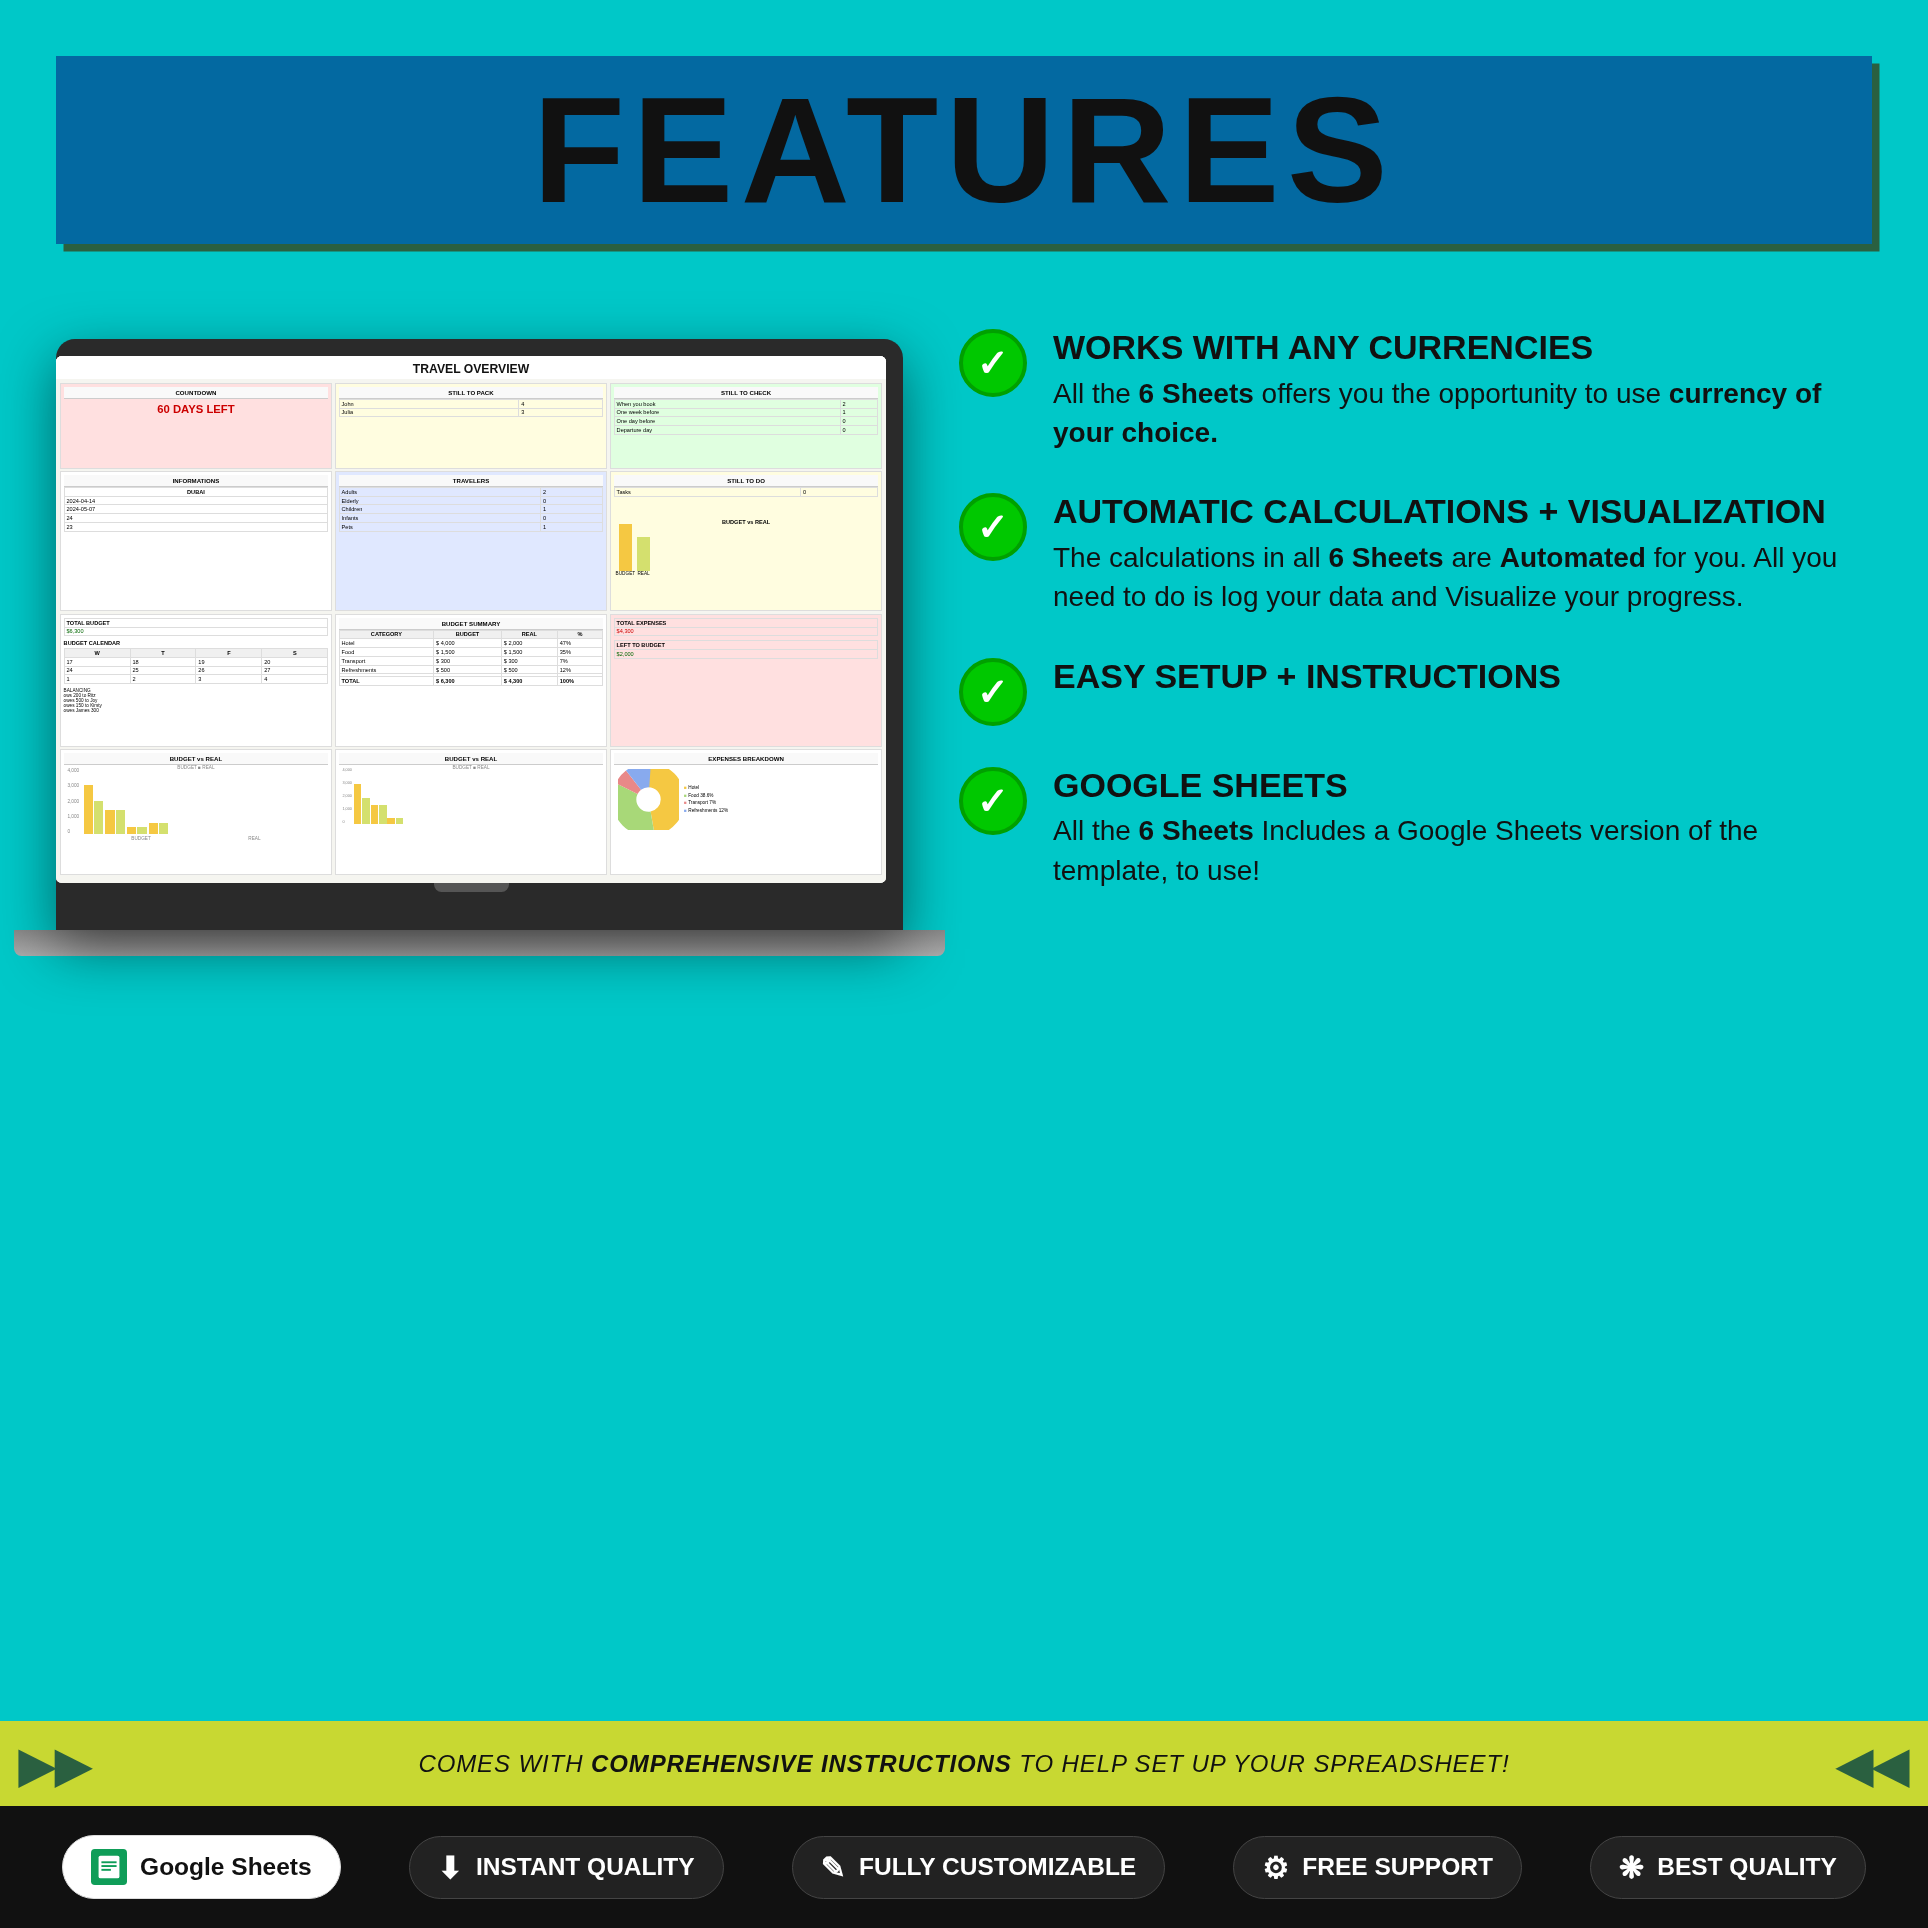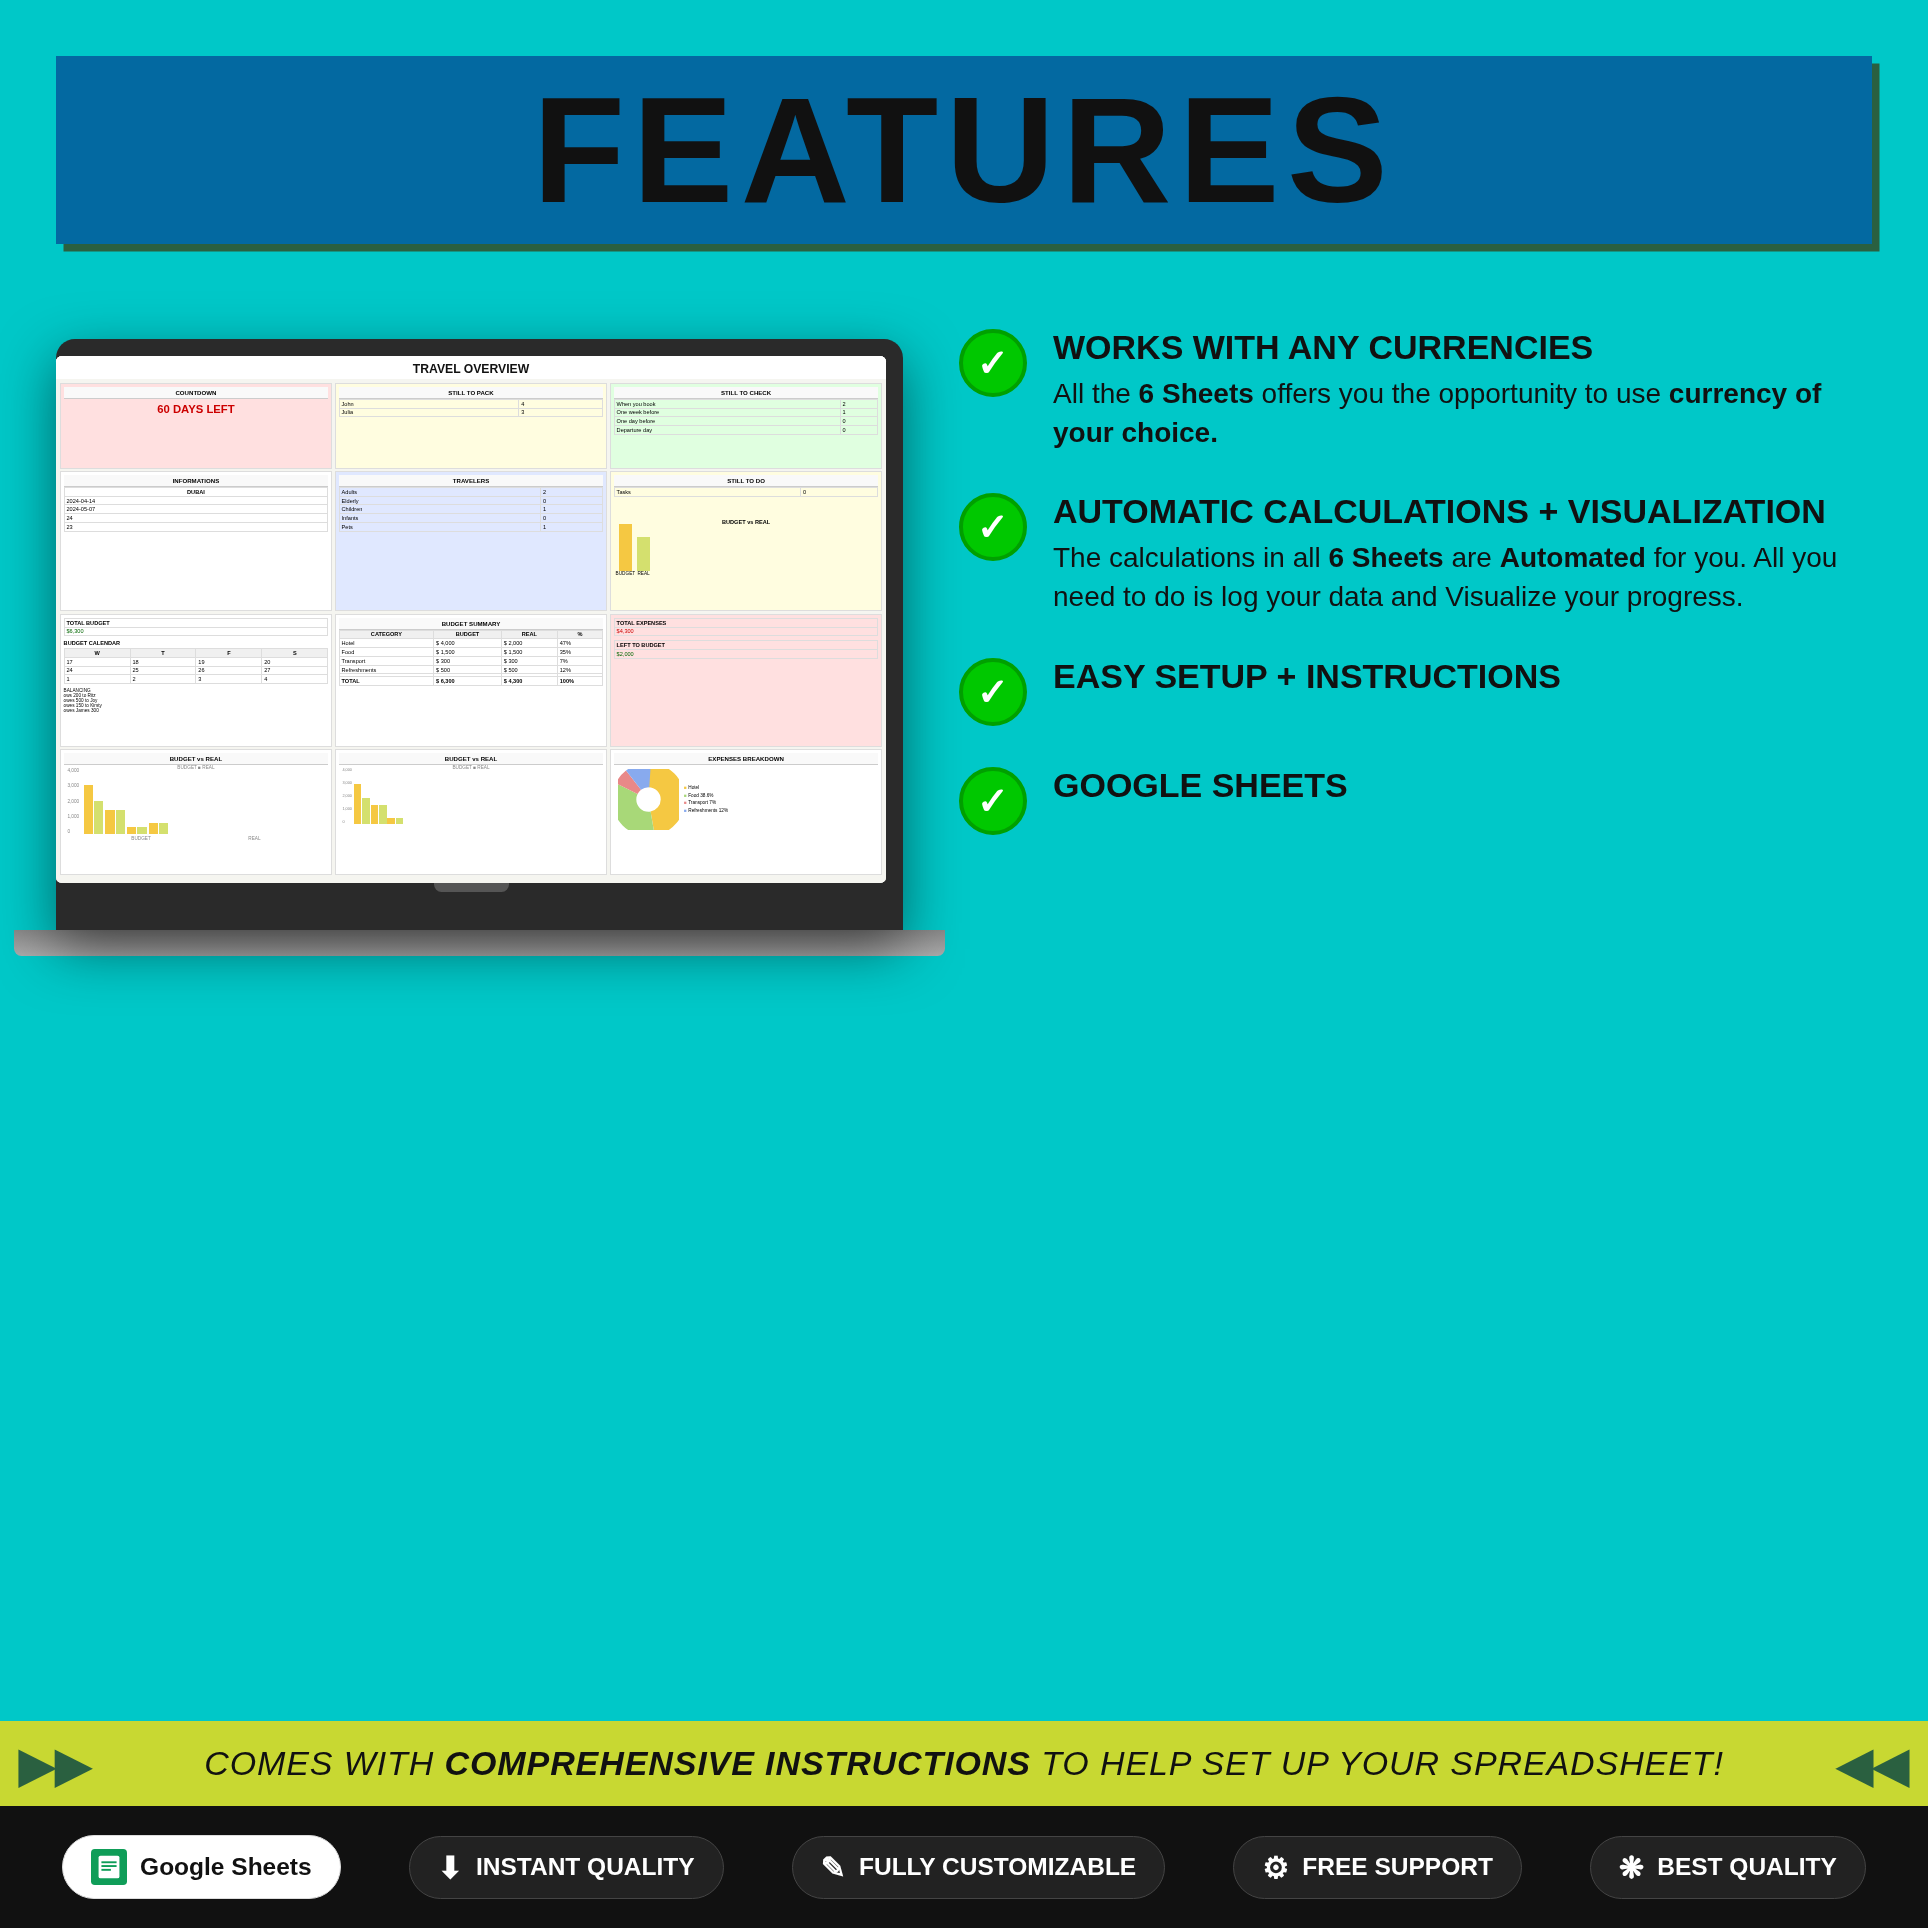--- a/index.html
+++ b/index.html
@@ -185,21 +185,21 @@
       left: 0;
       right: 0;
       height: 85px;
       background: #C8D832;
       display: flex;
       align-items: center;
       justify-content: center;
       gap: 0;
     }
     .bottom-banner-text {
-      font-size: 34px;
+      font-size: 24px;
       color: #111;
       font-style: italic;
       letter-spacing: 0.9px;
     }
     .bottom-banner-text strong {
       font-weight: 900;
       font-style: italic;
     }
     .banner-arrow-left {
       position: absolute;
@@ -642,20 +642,23 @@
       <div class="check-circle">✓</div>
       <div class="feature-text">
         <div class="feature-title">EASY SETUP + INSTRUCTIONS</div>
       </div>
     </div>
 
     <div class="feature-item">
       <div class="check-circle">✓</div>
       <div class="feature-text">
         <div class="feature-title">GOOGLE SHEETS</div>
+        <div class="feature-desc">
+          All the <strong>6 Sheets</strong> Includes a Google Sheets version of the template, to use!
+        </div>
       </div>
     </div>
 
   </div>
 
 </div>
 
 <div class="bottom-banner">
   <div class="banner-arrow-left">▶▶</div>
   <div class="bottom-banner-text">

